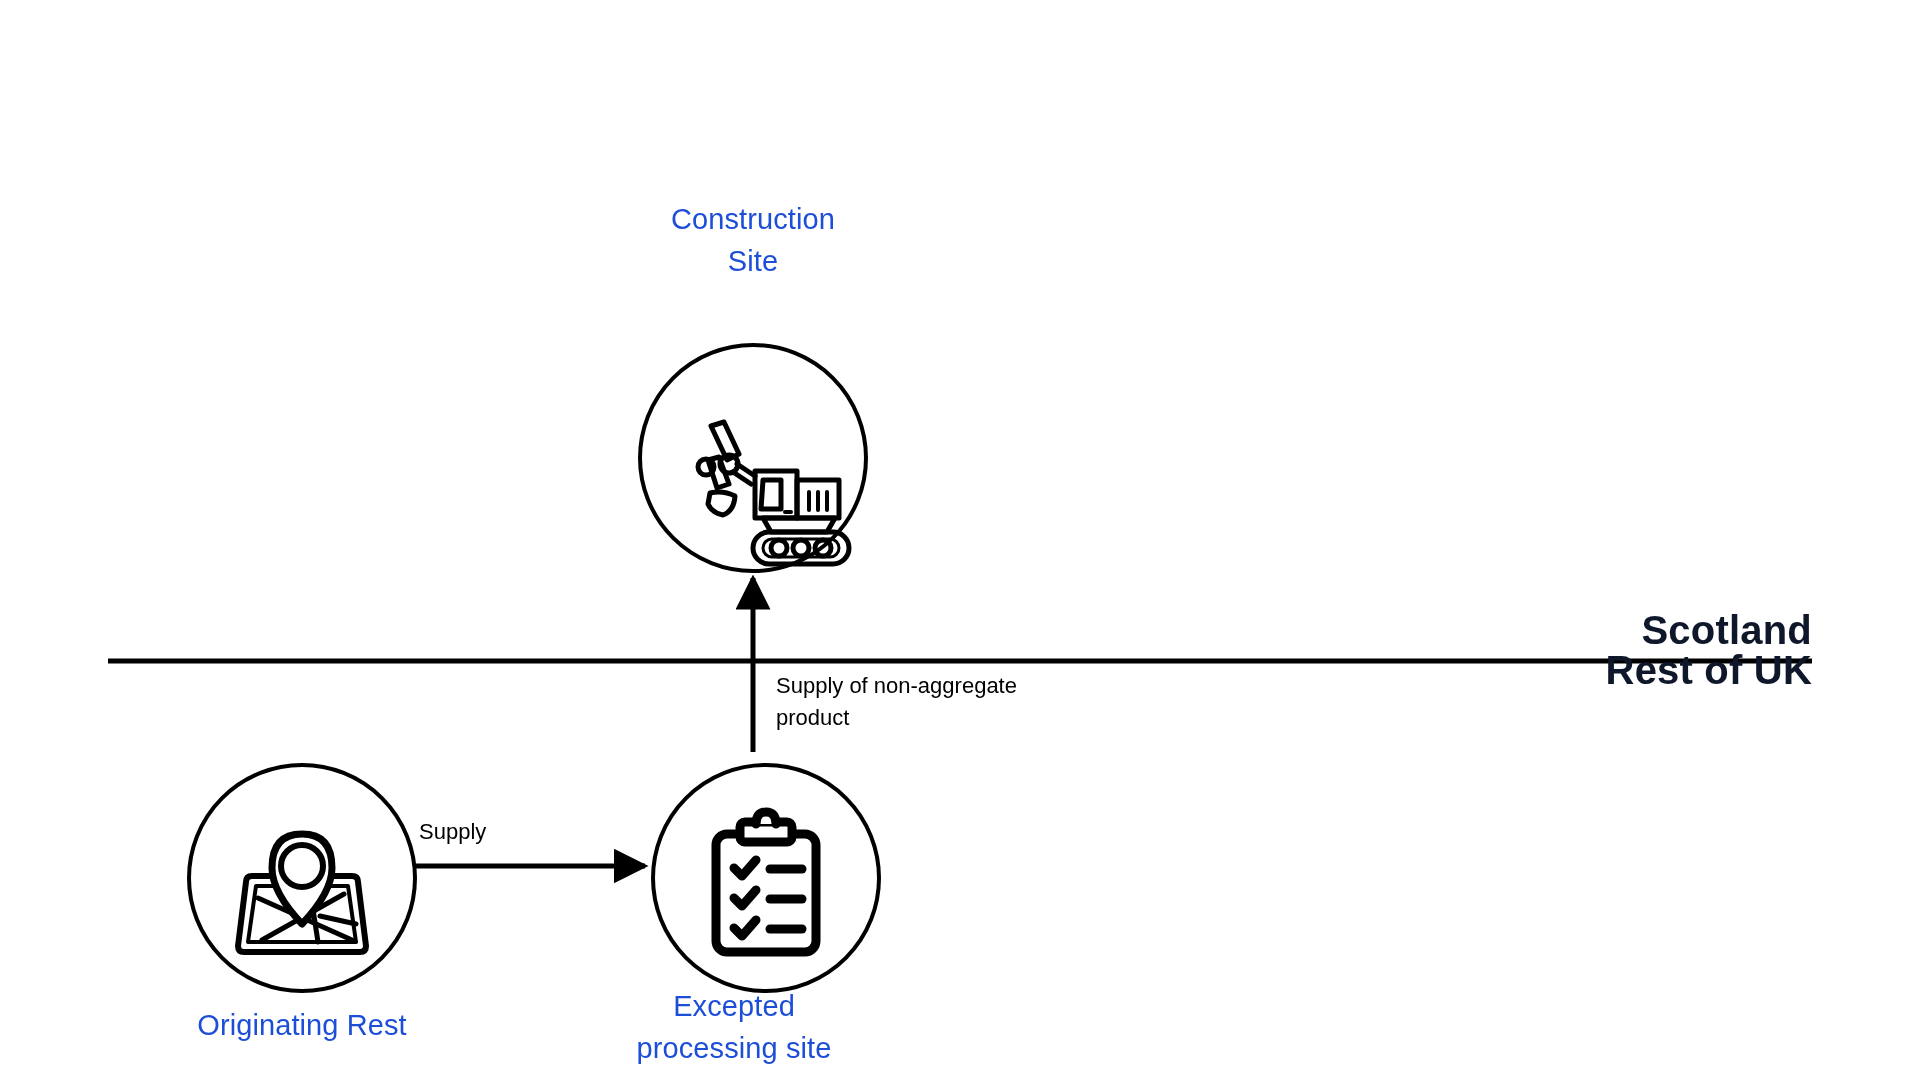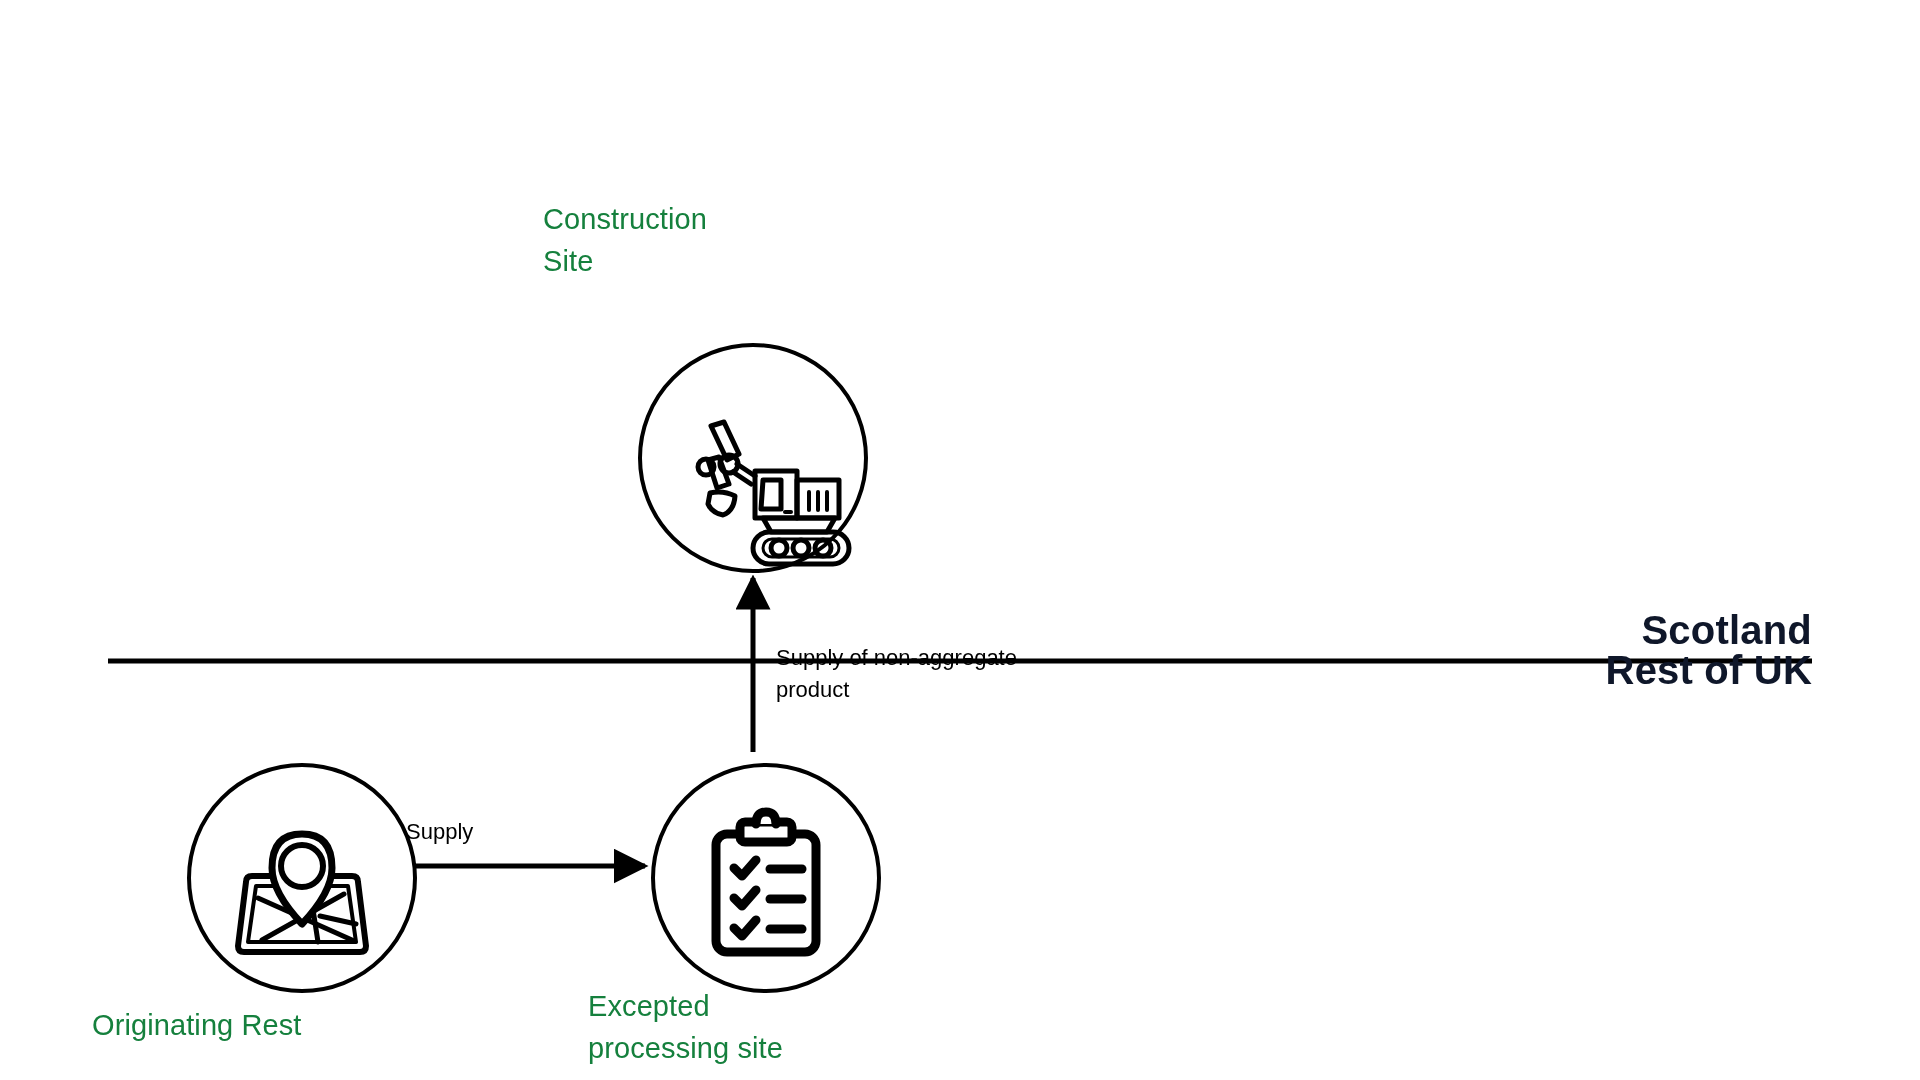--- a/index.html
+++ b/index.html
@@ -18,25 +18,25 @@
   }
   #canvas {
     position: absolute;
     top: 0;
     left: 0;
     width: 1920px;
     height: 1080px;
   }
   .node-label {
     position: absolute;
-    text-align: left;
+    text-align: center;
     font-family: "Liberation Sans", sans-serif;
     font-size: 29px;
     line-height: 1.45;
-    color: #15803d;
+    color: #1d4ed8;
     white-space: pre-line;
     letter-spacing: 0.1px;
   }
   .edge-label {
     position: absolute;
     font-family: "Liberation Sans", sans-serif;
     font-size: 22px;
     line-height: 1.45;
     color: #000000;
     white-space: pre-line;
@@ -54,32 +54,32 @@
     left: 543px;
     top: 198px;
     width: 420px;
   }
   #label-originating-site {
     left: 92px;
     top: 1004px;
     width: 420px;
   }
   #label-excepted-processing-site {
-    left: 588px;
+    left: 524px;
     top: 985px;
     width: 420px;
   }
   #label-supply {
-    left: 406px;
+    left: 419px;
     top: 816px;
     width: 200px;
   }
   #label-supply-non-aggregate {
     left: 776px;
-    top: 642px;
+    top: 670px;
     width: 300px;
   }
   #label-scotland {
     right: 108px;
     top: 608px;
     width: 400px;
   }
   #label-rest-of-uk {
     right: 108px;
     top: 648px;

